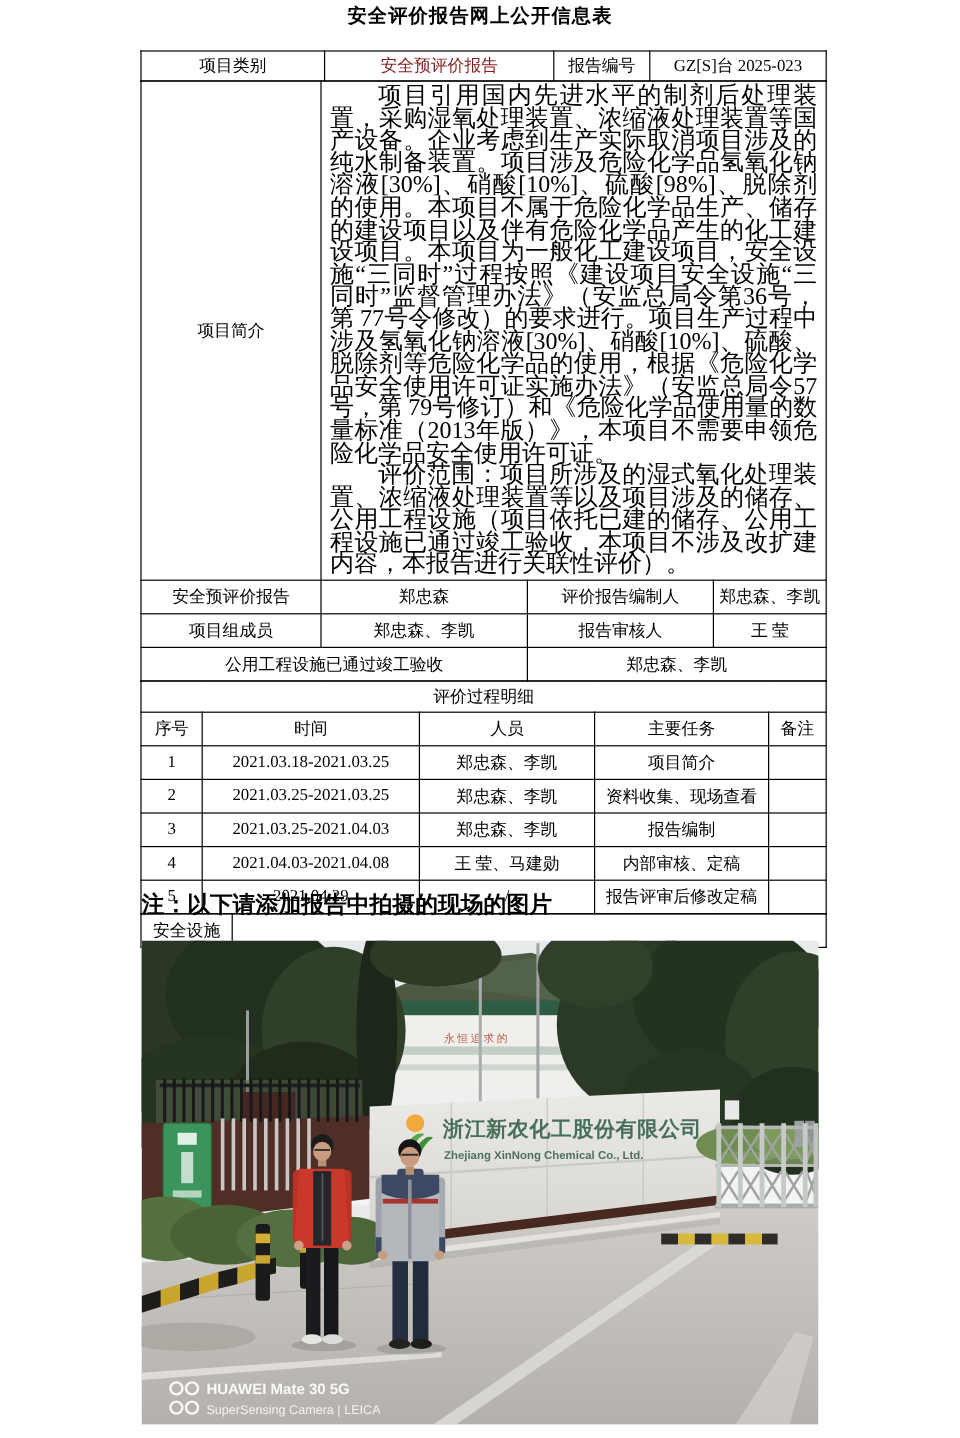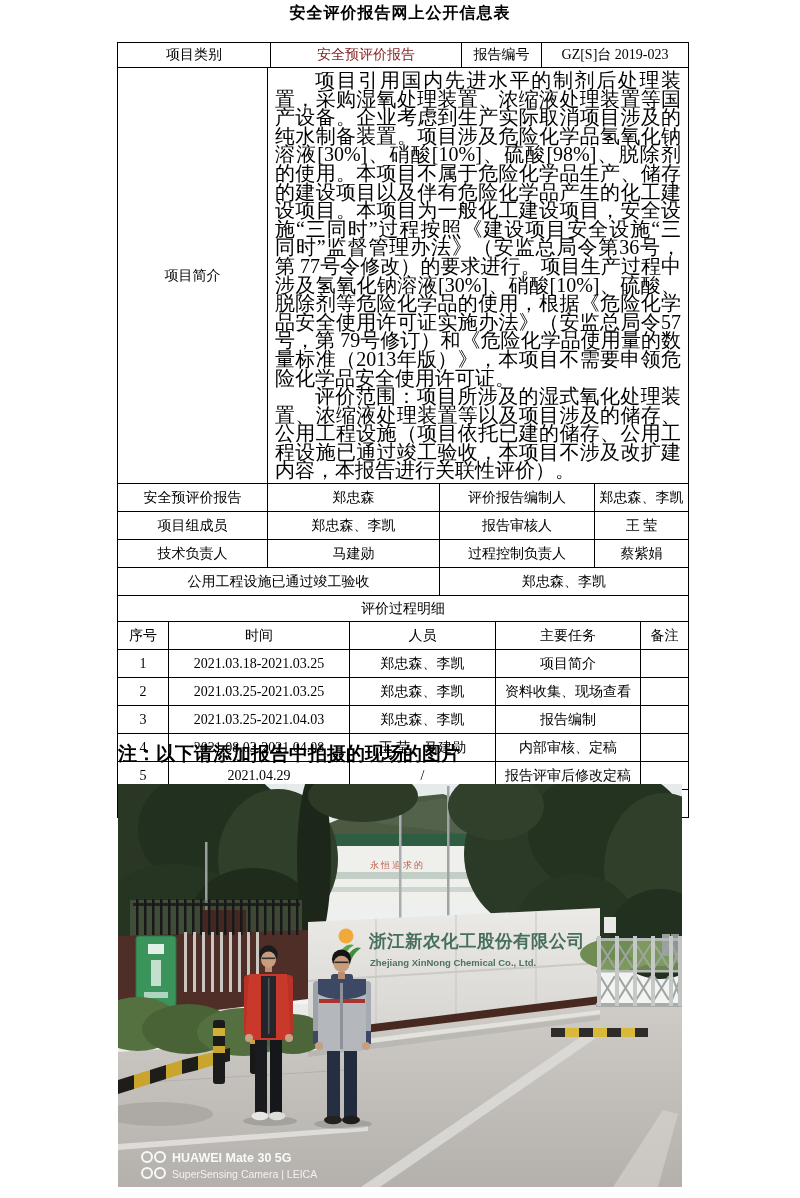--- a/index.html
+++ b/index.html
@@ -39,21 +39,21 @@
           <col style="width:153px">
           <col style="width:191px">
           <col style="width:80px">
           <col style="width:147px">
         </colgroup>
       <tbody>
       <tr class="r-cat">
         <td>项目类别</td>
         <td class="red">安全预评价报告</td>
         <td>报告编号</td>
-        <td>GZ[S]台 2019-023</td>
+        <td>GZ[S]台 2025-023</td>
       </tr>
     </tbody>
       </table>
 
     <table>
       <colgroup>
           <col style="width:150px">
           <col style="width:172px">
           <col style="width:155px">
           <col style="width:94px">
@@ -72,26 +72,20 @@
         <td>评价报告编制人</td>
         <td>郑忠森、李凯</td>
       </tr>
       <tr class="r-p">
         <td>项目组成员</td>
         <td>郑忠森、李凯</td>
         <td>报告审核人</td>
         <td>王 莹</td>
       </tr>
       <tr class="r-p">
-        <td>技术负责人</td>
-        <td>马建勋</td>
-        <td>过程控制负责人</td>
-        <td>蔡紫娟</td>
-      </tr>
-      <tr class="r-p">
         <td colspan="2">公用工程设施已通过竣工验收</td>
         <td colspan="2">郑忠森、李凯</td>
       </tr>
     </tbody>
       </table>
 
     <table>
       <colgroup>
           <col style="width:51px">
           <col style="width:181px">
@@ -126,21 +120,21 @@
       </tr>
       <tr class="r-data">
         <td>3</td>
         <td>2021.03.25-2021.04.03</td>
         <td>郑忠森、李凯</td>
         <td>报告编制</td>
         <td></td>
       </tr>
       <tr class="r-data">
         <td>4</td>
-        <td>2021.08.03-2021.04.08</td>
+        <td>2021.04.03-2021.04.08</td>
         <td>王 莹、马建勋</td>
         <td>内部审核、定稿</td>
         <td></td>
       </tr>
       <tr class="r-data">
         <td>5</td>
         <td>2021.04.29</td>
         <td>/</td>
         <td>报告评审后修改定稿</td>
         <td></td>

